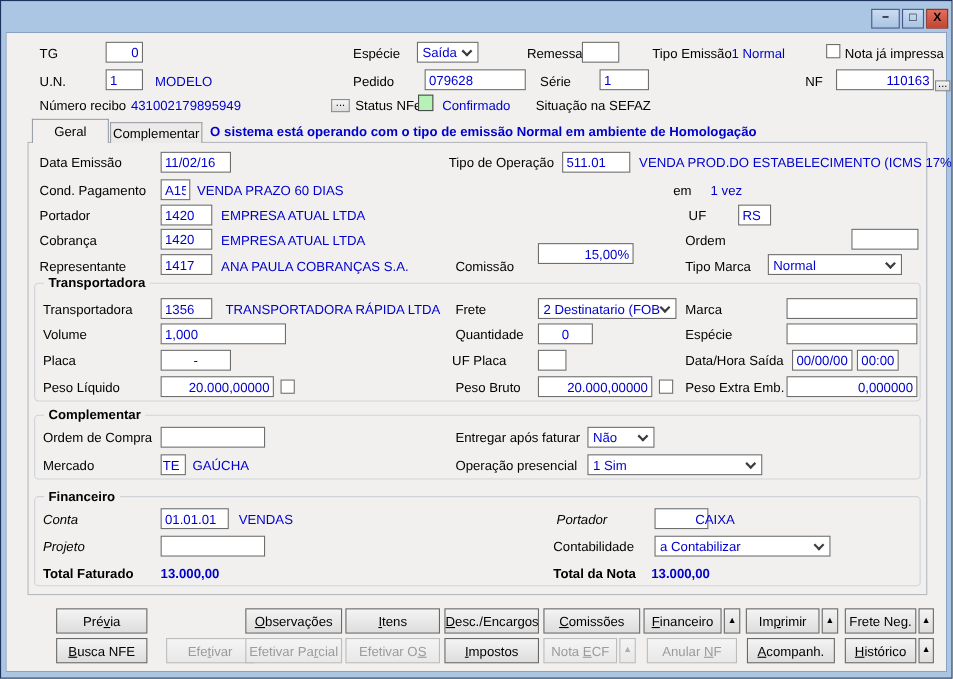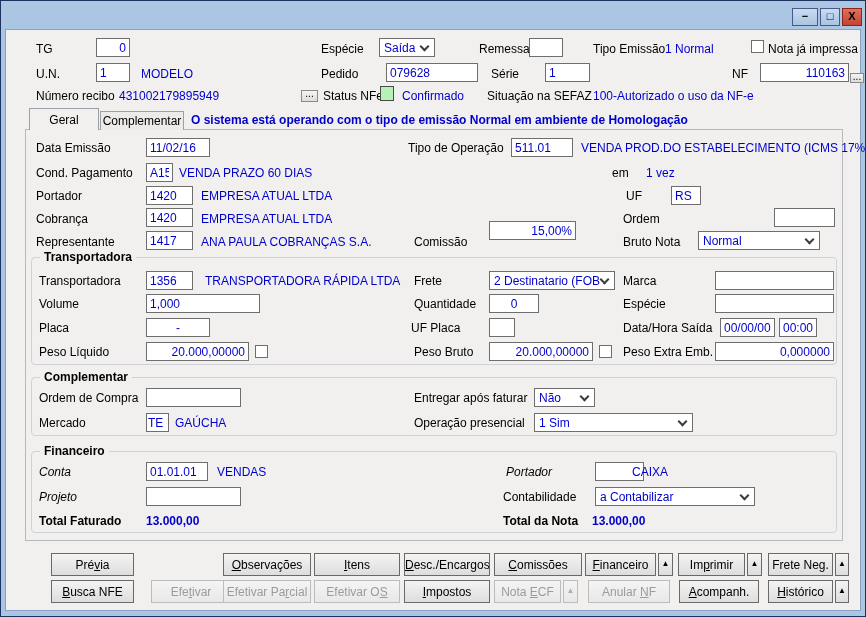--- a/index.html
+++ b/index.html
@@ -77,21 +77,20 @@
   <input class="fld ra" style="left: 759px; top: 62px; width: 89px;" value="110163">
   <div class="dots" style="left:849px;top:72px;width:14px;height:10px"><span>...</span></div>
 
   <span class="lbl" style="left:35px;top:88px">Número recibo</span>
   <span class="lbl blu" style="left:118px;top:88px">431002179895949</span>
   <div class="dots" style="left:300px;top:89px"><span>...</span></div>
   <span class="lbl" style="left:322px;top:88px">Status NFe</span>
   <div class="statusbox"></div>
   <span class="lbl blu" style="left:401px;top:88px">Confirmado</span>
   <span class="lbl" style="left:486px;top:88px">Situação na SEFAZ</span>
-  <span class="lbl blu" style="left:592px;top:88px">100-Autorizado o uso da NF-e</span>
 
   <div class="panel"></div>
   <div class="tab tab-active"><span>Geral</span></div>
   <div class="tab tab-inactive"><span>Complementar</span></div>
   <div class="msg">O sistema está operando com o tipo de emissão Normal em ambiente de Homologação</div>
 
   <span class="lbl" style="left:35px;top:140px">Data Emissão</span>
   <input class="fld" style="left: 145px; top: 137px; width: 64px;" value="11/02/16">
   <span class="lbl" style="left:407px;top:140px">Tipo de Operação</span>
   <input class="fld" style="left: 510px; top: 137px; width: 62px;" value="511.01">
@@ -113,21 +112,21 @@
   <input class="fld" style="left: 145px; top: 207px; width: 47px;" value="1420">
   <span class="lbl blu" style="left:200px;top:211px">EMPRESA ATUAL LTDA</span>
   <span class="lbl" style="left:622px;top:211px">Ordem</span>
   <input class="fld" style="left: 773px; top: 207px; width: 61px;" value="">
 
   <span class="lbl" style="left:35px;top:234px">Representante</span>
   <input class="fld" style="left: 145px; top: 230px; width: 47px;" value="1417">
   <span class="lbl blu" style="left:200px;top:234px">ANA PAULA COBRANÇAS S.A.</span>
   <span class="lbl" style="left:413px;top:234px">Comissão</span>
   <input class="fld ra" style="left: 488px; top: 220px; width: 87px;" value="15,00%">
-  <span class="lbl" style="left:622px;top:234px">Bruto Nota</span>
+  <span class="lbl" style="left:622px;top:234px">Tipo Marca</span>
   <div class="cmb" style="left:697px;top:230px;width:122px">
     <span>Normal</span><i class="chv"></i>
   </div>
 
   <div class="grp" style="top:256px;height:108px">
     <span class="grp-t">Transportadora</span>
   </div>
   <span class="lbl" style="left:38px;top:273px">Transportadora</span>
   <input class="fld" style="left: 145px; top: 270px; width: 47px;" value="1356">
   <span class="lbl blu" style="left:204px;top:273px">TRANSPORTADORA RÁPIDA LTDA</span>

